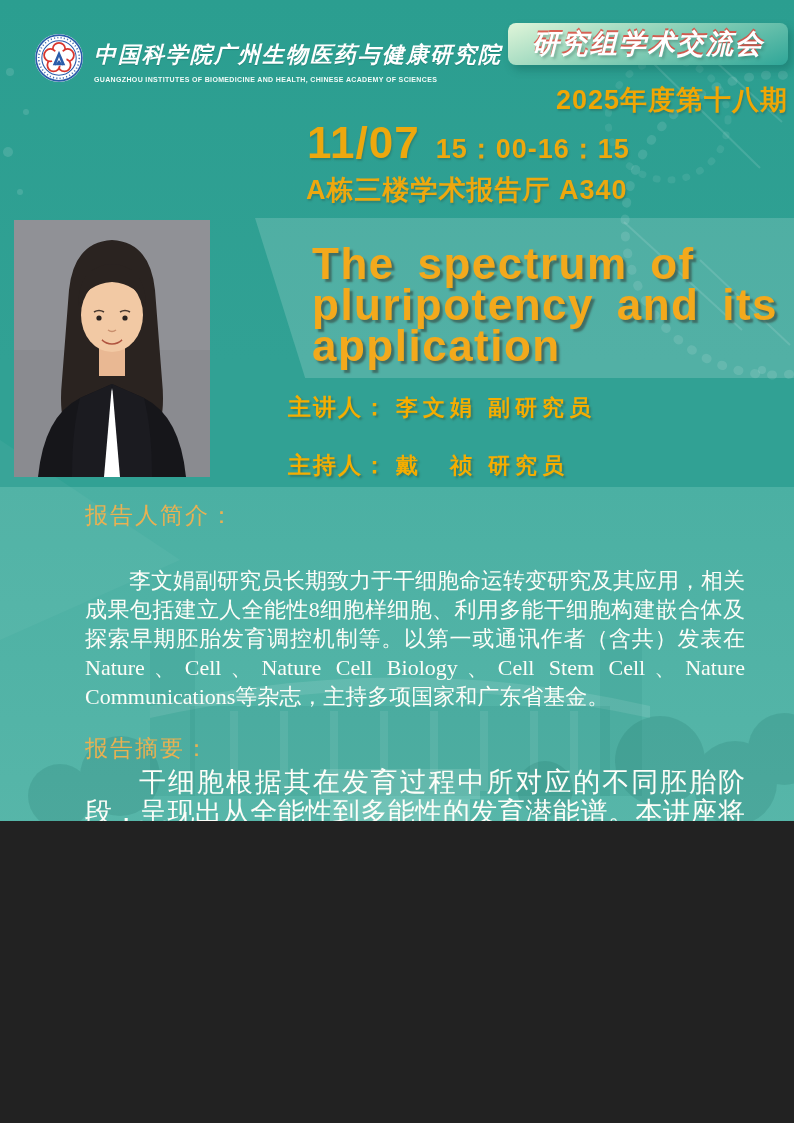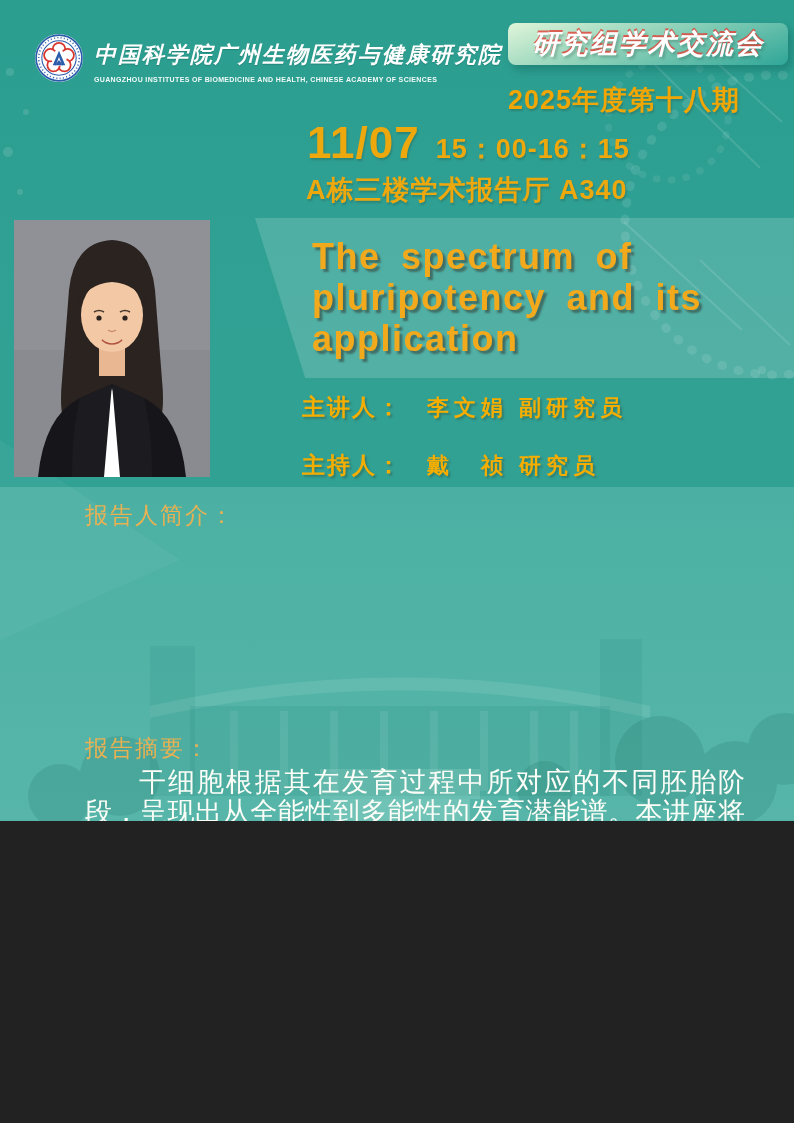--- a/index.html
+++ b/index.html
@@ -47,44 +47,44 @@
     position:absolute;left:508px;top:23px;width:280px;height:42px;border-radius:8px;
     background:linear-gradient(160deg,#e0f5d9 0%,#8fd2b9 45%,#2fa698 100%);
     box-shadow:4px 5px 9px rgba(0,70,60,0.28);
     display:flex;align-items:center;justify-content:center;
   }
   .badge-label{
     font-size:27px;font-weight:800;font-style:italic;color:#ffffff;letter-spacing:2px;white-space:nowrap;
     text-shadow:0 -2px 0 rgba(223,73,62,0.85),2px 2px 3px rgba(30,80,70,0.35);
   }
   .issue{
-    position:absolute;left:508px;top:82px;width:280px;text-align:left;
+    position:absolute;left:508px;top:82px;width:280px;text-align:right;
     font-size:27px;font-weight:800;color:#f0a604;letter-spacing:1px;white-space:nowrap;
     text-shadow:1px 2px 2px rgba(40,70,60,0.30);
   }
 
   
   .date-row{position:absolute;left:307px;top:118px;display:flex;align-items:baseline;gap:16px;color:#eda80e;}
   .date-big{font-size:44px;font-weight:800;letter-spacing:1px;text-shadow:1px 2px 2px rgba(40,70,60,0.30);}
   .time-text{font-size:27px;font-weight:bold;letter-spacing:1px;text-shadow:1px 2px 2px rgba(40,70,60,0.30);}
   .venue{
     position:absolute;left:306px;top:172px;font-size:27px;font-weight:bold;color:#eda80e;
     letter-spacing:1px;white-space:nowrap;text-shadow:1px 2px 2px rgba(40,70,60,0.30);
   }
 
   
   .photo{position:absolute;left:14px;top:220px;width:196px;height:257px;}
   .title{
-    position:absolute;left:312px;top:236px;width:470px;
-    color:#f3a91c;font-size:36px;font-weight:800;line-height:41px;
+    position:absolute;left:312px;top:243px;width:470px;
+    color:#f3a91c;font-size:44px;font-weight:800;line-height:41px;
     letter-spacing:1.5px;word-spacing:9px;
     text-shadow:3px 3px 2px rgba(45,45,40,0.50);
   }
-  .person-line{position:absolute;left:302px;display:flex;align-items:center;color:#f5ad00;
-    text-shadow:2px 2px 2px rgba(50,60,40,0.35);white-space:nowrap;gap:17px;}
+  .person-line{position:absolute;left:288px;display:flex;align-items:center;color:#f5ad00;
+    text-shadow:2px 2px 2px rgba(50,60,40,0.35);white-space:nowrap;}
   .speaker-line{top:392px;}
   .host-line{top:450px;}
   .person-label{font-size:23px;font-weight:800;letter-spacing:2px;}
   .person-name{font-size:22px;font-weight:800;letter-spacing:5px;margin-left:8px;}
 
   
   .section-heading{
     position:absolute;left:85px;font-size:23px;color:#e9b152;letter-spacing:2px;white-space:nowrap;
   }
   .bio-heading{top:500px;text-align:center;}
@@ -224,17 +224,18 @@
   <div class="person-line speaker-line">
     <span class="person-label">主讲人：</span>
     <span class="person-name">李文娟 副研究员</span>
   </div>
   <div class="person-line host-line">
     <span class="person-label">主持人：</span>
     <span class="person-name">戴　祯 研究员</span>
   </div>
 
   <div class="section-heading bio-heading">报告人简介：</div>
+  <div class="section-text bio-text">李文娟副研究员长期致力于干细胞命运转变研究及其应用，相关成果包括建立人全能性8细胞样细胞、利用多能干细胞构建嵌合体及探索早期胚胎发育调控机制等。以第一或通讯作者（含共）发表在Nature、Cell、Nature Cell Biology、Cell Stem Cell、Nature Communications等杂志，主持多项国家和广东省基金。</div>
 
   <div class="section-heading abstract-heading">报告摘要：</div>
   <div class="section-text abstract-text">干细胞根据其在发育过程中所对应的不同胚胎阶段，呈现出从全能性到多能性的发育潜能谱。本讲座将结合研究经历，介绍不同全能/多能性状态之间的动态转换及其调控机理，重点探讨其表观遗传调控机制，并介绍多能干细胞在嵌合体构建等前沿研究中的应用。</div>
 
 </div>
 
 </body></html>

